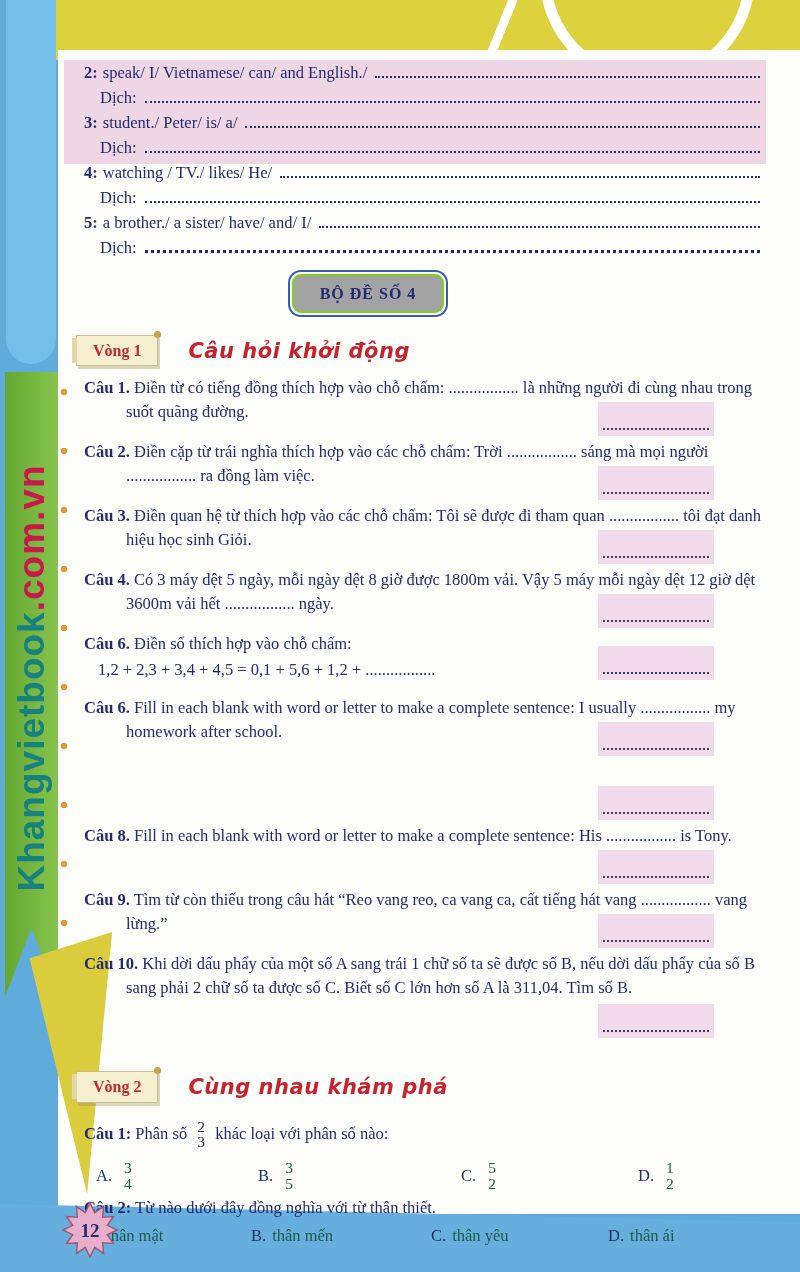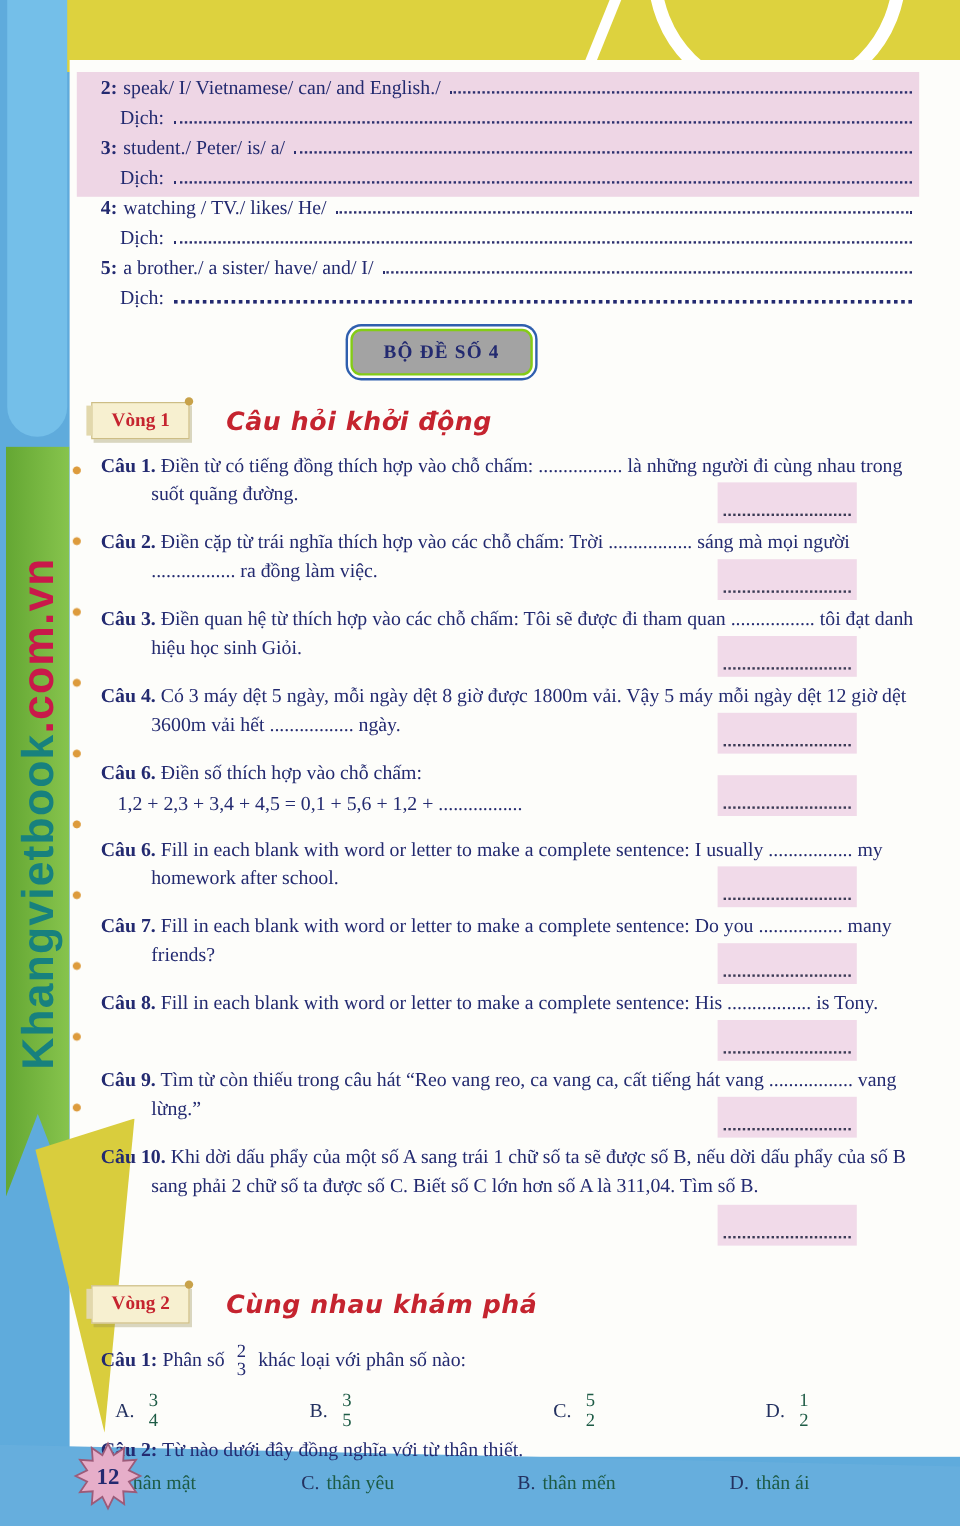--- a/index.html
+++ b/index.html
@@ -157,21 +157,20 @@
       <div class="q">
         <p class="q-text"><span class="q-label">Câu 6.</span> <span><span>Điền số thích hợp vào chỗ chấm:</span></span></p>
         <div class="formula">1,2 + 2,3 + 3,4 + 4,5 = 0,1 + 5,6 + 1,2 + .................</div>
         <div class="answer-box hi"></div>
       </div>
       <div class="q">
         <p class="q-text"><span class="q-label">Câu 6.</span> <span><span>Fill in each blank with word or letter to make a complete sentence: </span><span class="st-i">I usually ................. my homework after school.</span></span></p>
         <div class="answer-box"></div>
       </div>
       <div class="q">
-        <p class="q-text"><span class="q-label">Câu 7.</span> <span><span>Fill in each blank with word or letter to make a complete sentence: </span><span class="st-i">Do you ................. many friends?</span></span></p>
         <div class="answer-box"></div>
       </div>
       <div class="q">
         <p class="q-text"><span class="q-label">Câu 8.</span> <span><span>Fill in each blank with word or letter to make a complete sentence: </span><span class="st-i">His ................. is Tony.</span></span></p>
         <div class="answer-box"></div>
       </div>
       <div class="q">
         <p class="q-text"><span class="q-label">Câu 9.</span> <span><span>Tìm từ còn thiếu trong câu hát “</span><span class="st-i">Reo vang reo, ca vang ca, cất tiếng hát vang ................. vang lừng.</span><span>”</span></span></p>
         <div class="answer-box"></div>
       </div>
@@ -224,22 +223,22 @@
             </span>
           </span>
       </div>
 
       <div class="r2q2-line">
         <span class="q-label">Câu 2:</span>
         <span><span>Từ nào dưới đây đồng nghĩa với từ </span><span class="st-i">thân thiết</span><span>.</span></span>
       </div>
       <div class="opt-text-row">
         <span class="opt"><span class="key">A.</span><span>thân mật</span></span>
+        <span class="opt"><span class="key">B.</span><span>thân mến</span></span>
         <span class="opt"><span class="key">C.</span><span>thân yêu</span></span>
-        <span class="opt"><span class="key">B.</span><span>thân mến</span></span>
         <span class="opt"><span class="key">D.</span><span>thân ái</span></span>
       </div>
 
     </div>
   </div>
 
   <div class="strip-green">
     <div class="site">
       <span class="brand">Khangvietbook</span><span class="tld">.com.vn</span>
     </div>

